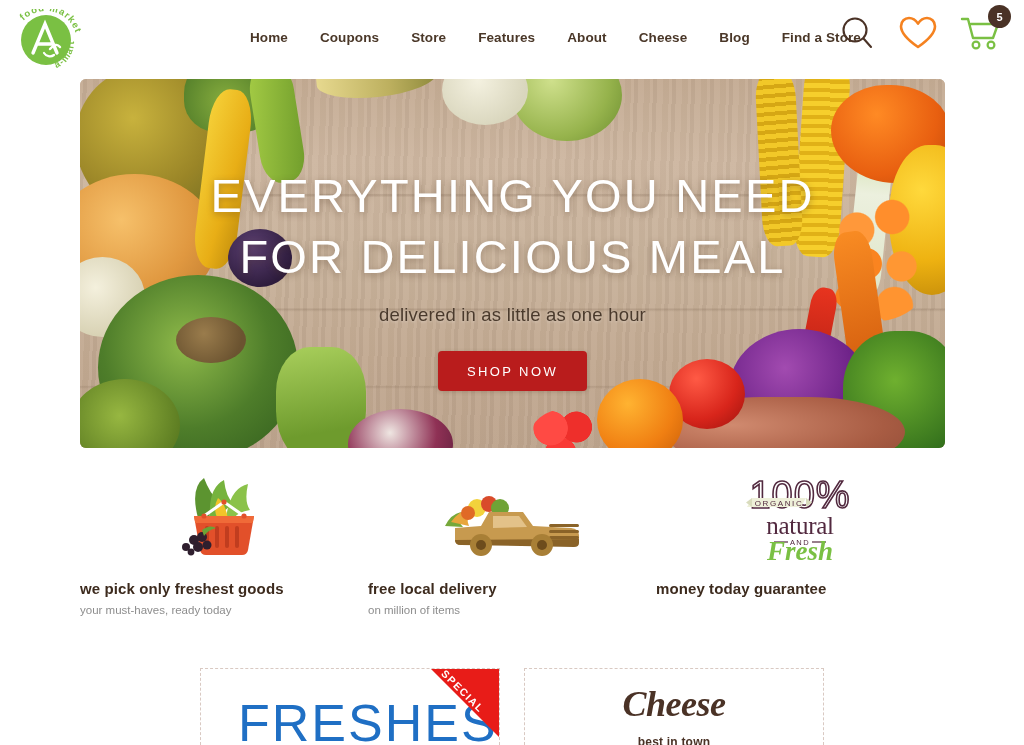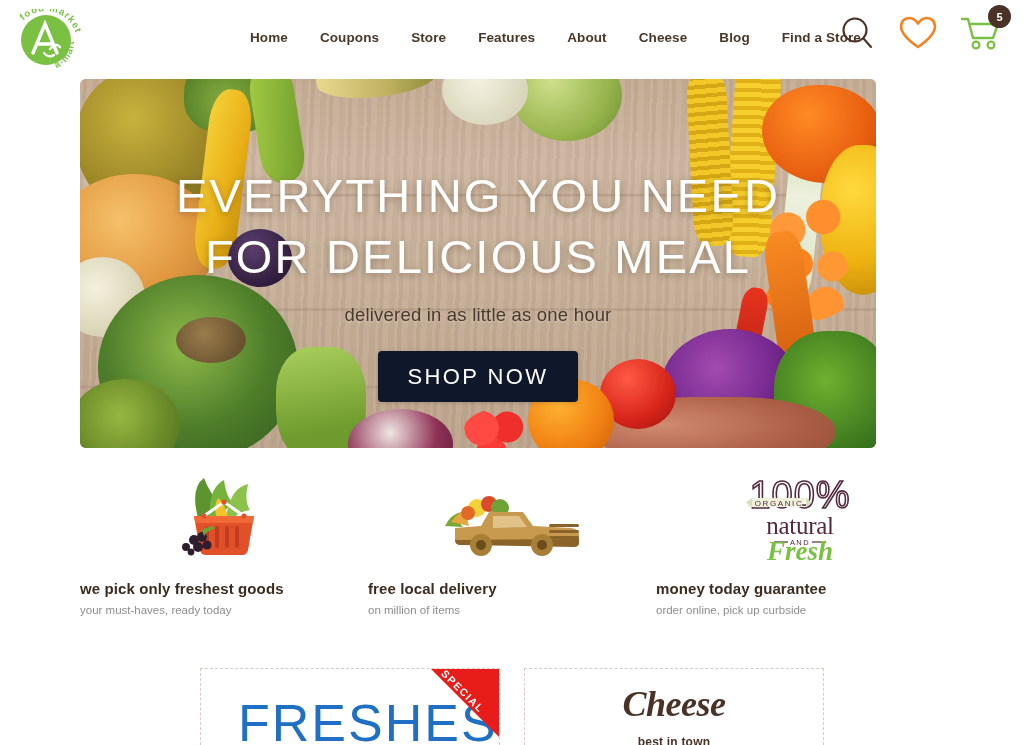--- a/index.html
+++ b/index.html
@@ -46,21 +46,21 @@
     width:23px; height:23px; border-radius:50%;
     background:#4a3226; color:#fff;
     font-size:11px; font-weight:700;
     display:flex; align-items:center; justify-content:center;
     font-family:"Liberation Sans", sans-serif;
   }
 
   
   .hero{
     position:absolute; left:80px; top:79px;
-    width:796px; height:369px;
+    width:865px; height:369px;
     border-radius:6px; overflow:hidden;
     background:#cdb9a3;
   }
   
   .wood{
     position:absolute; inset:0;
     background:
       repeating-linear-gradient(92deg,
         rgba(255,255,255,.05) 0 3px, rgba(0,0,0,.035) 3px 7px,
         rgba(255,255,255,.04) 7px 13px, rgba(0,0,0,.02) 13px 19px),
@@ -94,24 +94,24 @@
   .hero-h1 span{ display:block; }
   .hero-sub{
     margin-top:17px;
     color:#4a3a2c;
     font-size:18.5px; letter-spacing:.2px;
     font-family:"Liberation Sans", sans-serif;
     text-shadow:0 1px 3px rgba(255,255,255,.35);
   }
   .shop-now{
     display:inline-block; margin-top:25px;
-    background:#0f172a; color:#fff;
+    background:#b91c1c; color:#fff;
     border:none; border-radius:4px;
     padding:13px 29px 12px;
-    font-size:22px; letter-spacing:2.4px;
+    font-size:13px; letter-spacing:2.4px;
     font-family:"Liberation Sans Narrow","Liberation Sans", sans-serif;
     text-transform:uppercase; cursor:pointer;
     box-shadow:0 1px 4px rgba(60,40,20,.20);
   }
 
   
   .features{
     position:absolute; left:80px; top:478px;
     width:864px; display:flex;
   }
@@ -394,21 +394,20 @@
           <path d="M76 22 l6 4.5 l-6 4.5 Z" fill="#d9dcbd"></path>
           <text x="49" y="30" text-anchor="middle" font-family="Liberation Sans Narrow, Liberation Sans, sans-serif" font-size="8" fill="#52293f" letter-spacing="1.6">ORGANIC</text>
           <text x="70" y="58" text-anchor="middle" font-family="Liberation Serif, serif" font-size="25" fill="#52293f" letter-spacing="-.3">natural</text>
           <line x1="44" y1="66" x2="58" y2="66" stroke="#52293f" stroke-width="1.2"></line>
           <line x1="82" y1="66" x2="96" y2="66" stroke="#52293f" stroke-width="1.2"></line>
           <text x="70" y="69" text-anchor="middle" font-family="Liberation Sans Narrow, Liberation Sans, sans-serif" font-size="7.5" fill="#52293f" letter-spacing="1.4">AND</text>
           <text x="70" y="84" text-anchor="middle" font-family="Liberation Serif, serif" font-style="italic" font-weight="bold" font-size="27" fill="#7ac043">Fresh</text>
         </svg>
       </div>
       <div class="feature-title">money today guarantee</div>
-      <div class="feature-sub">order online, pick up curbside</div>
     </div>
 
   </section>
 
   <section class="promos">
 
     <div class="promo">
       <div class="promo-freshest">Freshest</div>
       <div class="ribbon">
         <div class="ribbon-tri"></div>

